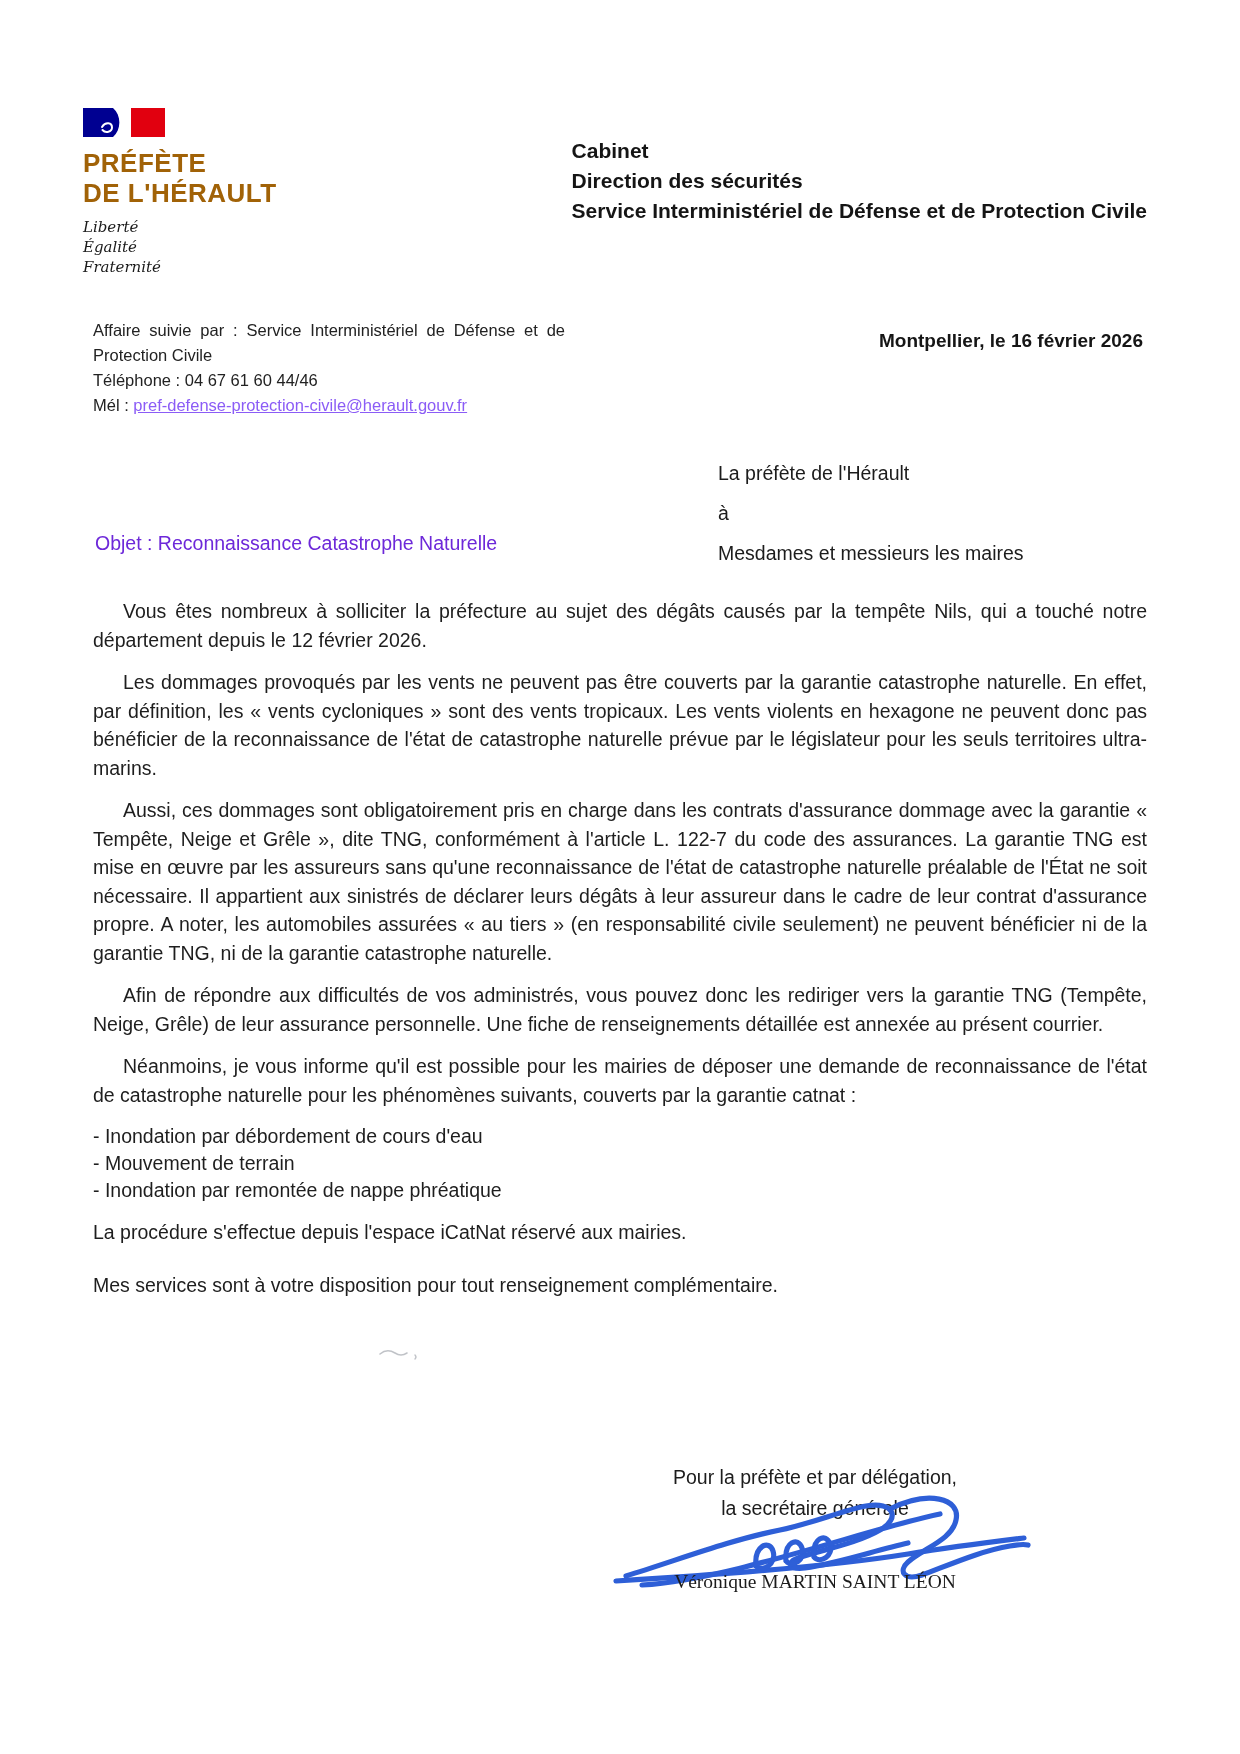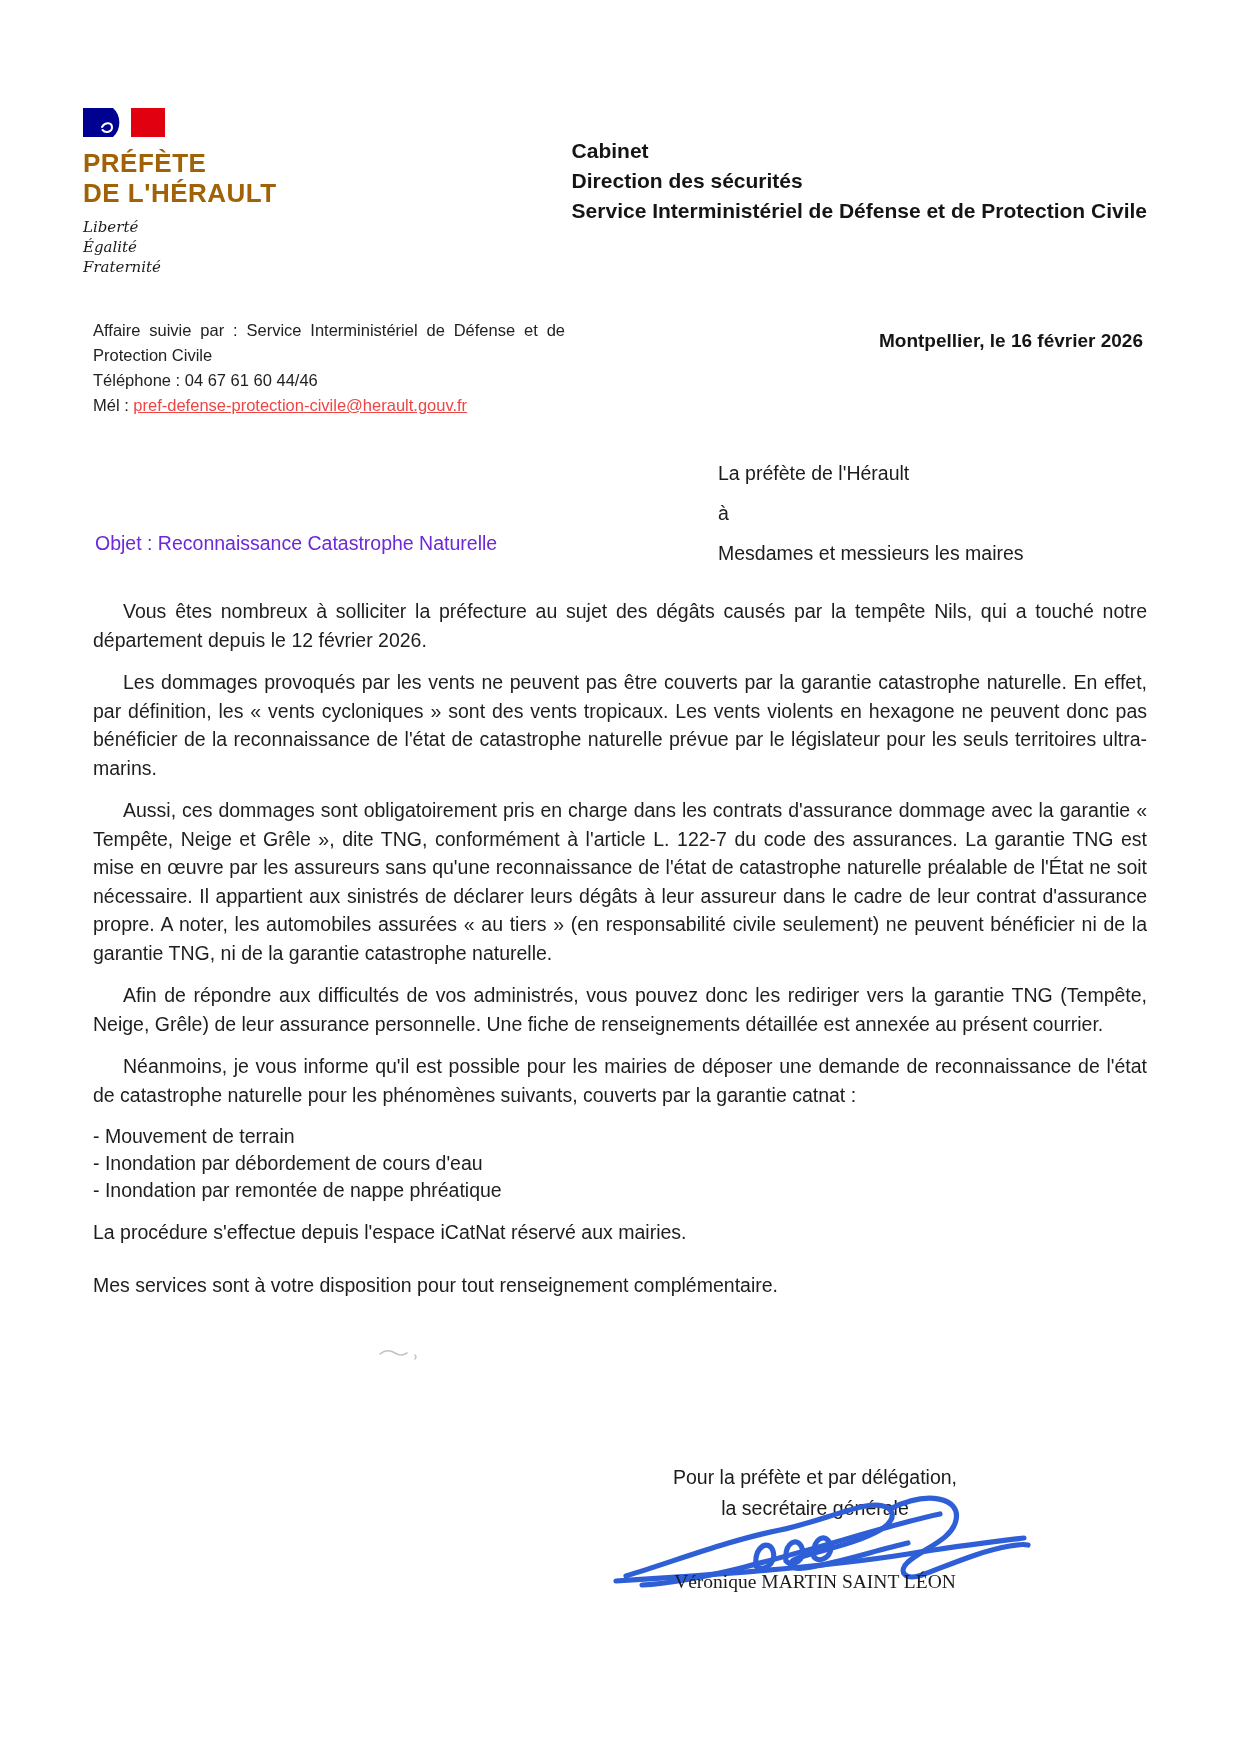--- a/index.html
+++ b/index.html
@@ -15,21 +15,21 @@
   .motto { margin-top:9px; font-family:"DejaVu Serif", serif; font-style:italic; font-size:15px; line-height:20px; color:#1a1a1a; }
 
   .header-right {
     position:absolute; top:136px; right:93px; text-align:left;
     font-weight:bold; font-size:21px; line-height:30px; color:#151515;
   }
 
   
   .contact { position:absolute; left:93px; top:318px; width:472px; font-size:16.5px; line-height:25px; color:#222; }
   .contact .justify { text-align:justify; }
-  .contact a { color:#ef4444; text-decoration:underline; }
+  .contact a { color:#8b5cf6; text-decoration:underline; }
 
   .dateline { position:absolute; top:330px; right:97px; font-weight:bold; font-size:19px; color:#151515; }
 
   
   .recipient { position:absolute; left:718px; top:460px; font-size:19.5px; color:#1c1c1c; }
   .recipient div { line-height:26px; margin-bottom:14px; }
   .subject { position:absolute; left:95px; top:532px; font-size:19.5px; color:#6d28d9; }
 
   
   .body-text { position:absolute; left:93px; top:597px; width:1054px; font-size:19.5px; line-height:28.5px; color:#1e1e1e; }
@@ -87,22 +87,22 @@
 
   <div class="subject">Objet : Reconnaissance Catastrophe Naturelle</div>
 
   <div class="body-text">
     <p class="para">Vous êtes nombreux à solliciter la préfecture au sujet des dégâts causés par la tempête Nils, qui a touché notre département depuis le 12 février 2026.</p>
     <p class="para">Les dommages provoqués par les vents ne peuvent pas être couverts par la garantie catastrophe naturelle. En effet, par définition, les « vents cycloniques » sont des vents tropicaux. Les vents violents en hexagone ne peuvent donc pas bénéficier de la reconnaissance de l'état de catastrophe naturelle prévue par le législateur pour les seuls territoires ultra-marins.</p>
     <p class="para">Aussi, ces dommages sont obligatoirement pris en charge dans les contrats d'assurance dommage avec la garantie « Tempête, Neige et Grêle », dite TNG, conformément à l'article L. 122-7 du code des assurances. La garantie TNG est mise en œuvre par les assureurs sans qu'une reconnaissance de l'état de catastrophe naturelle préalable de l'État ne soit nécessaire. Il appartient aux sinistrés de déclarer leurs dégâts à leur assureur dans le cadre de leur contrat d'assurance propre. A noter, les automobiles assurées « au tiers » (en responsabilité civile seulement) ne peuvent bénéficier ni de la garantie TNG, ni de la garantie catastrophe naturelle.</p>
     <p class="para">Afin de répondre aux difficultés de vos administrés, vous pouvez donc les rediriger vers la garantie TNG (Tempête, Neige, Grêle) de leur assurance personnelle. Une fiche de renseignements détaillée est annexée au présent courrier.</p>
     <p class="para">Néanmoins, je vous informe qu'il est possible pour les mairies de déposer une demande de reconnaissance de l'état de catastrophe naturelle pour les phénomènes suivants, couverts par la garantie catnat :</p>
     <div class="list-block">
+      <div>- Inondation par débordement de cours d'eau</div>
       <div>- Mouvement de terrain</div>
-      <div>- Inondation par débordement de cours d'eau</div>
       <div>- Inondation par remontée de nappe phréatique</div>
     </div>
     <div class="closing">La procédure s'effectue depuis l'espace iCatNat réservé aux mairies.</div>
     <div class="closing">Mes services sont à votre disposition pour tout renseignement complémentaire.</div>
   </div>
 
   <svg class="smudge" width="50" height="16" viewBox="0 0 50 16">
     <path d="M2 9 q7 -6 15 -1 q6 4 12 0" stroke="#8d929b" stroke-width="1.6" fill="none" stroke-linecap="round"></path>
     <path d="M37 10 q2 2 0 4" stroke="#8d929b" stroke-width="1.4" fill="none" stroke-linecap="round"></path>
   </svg>

